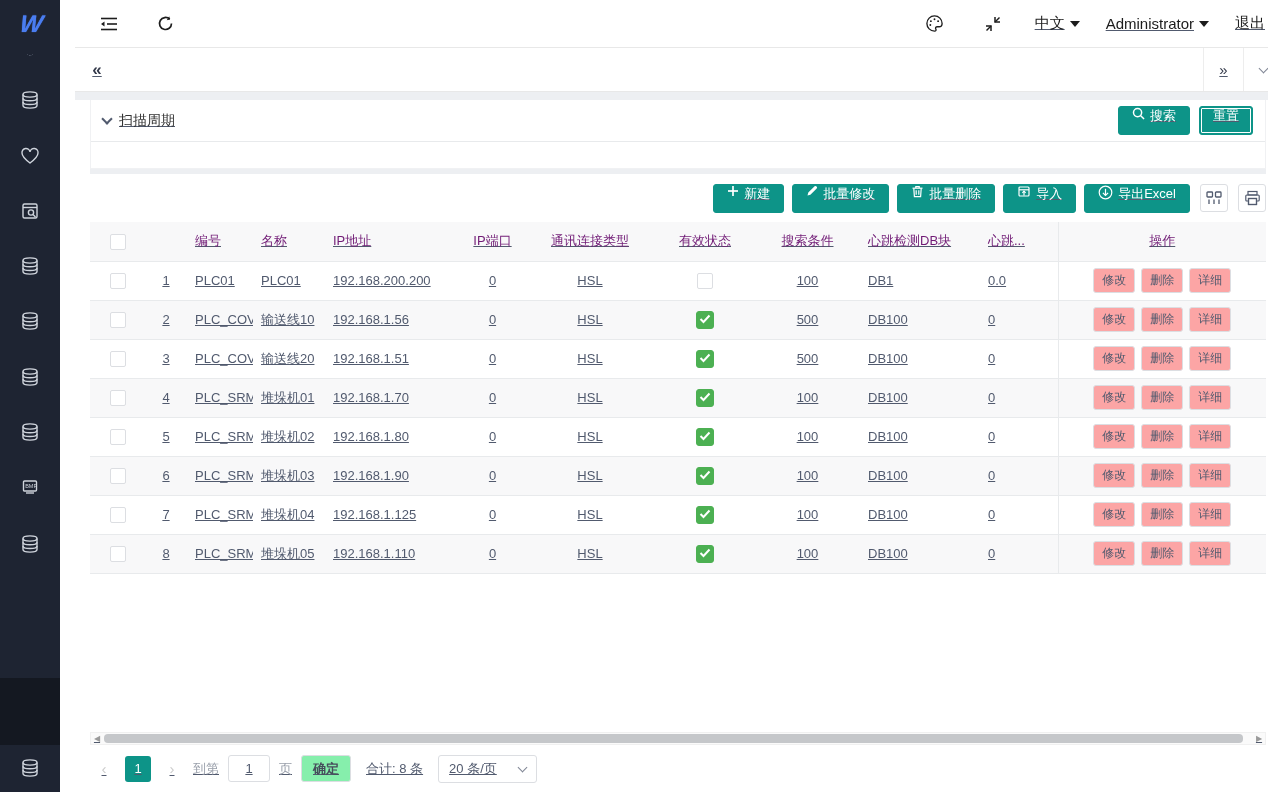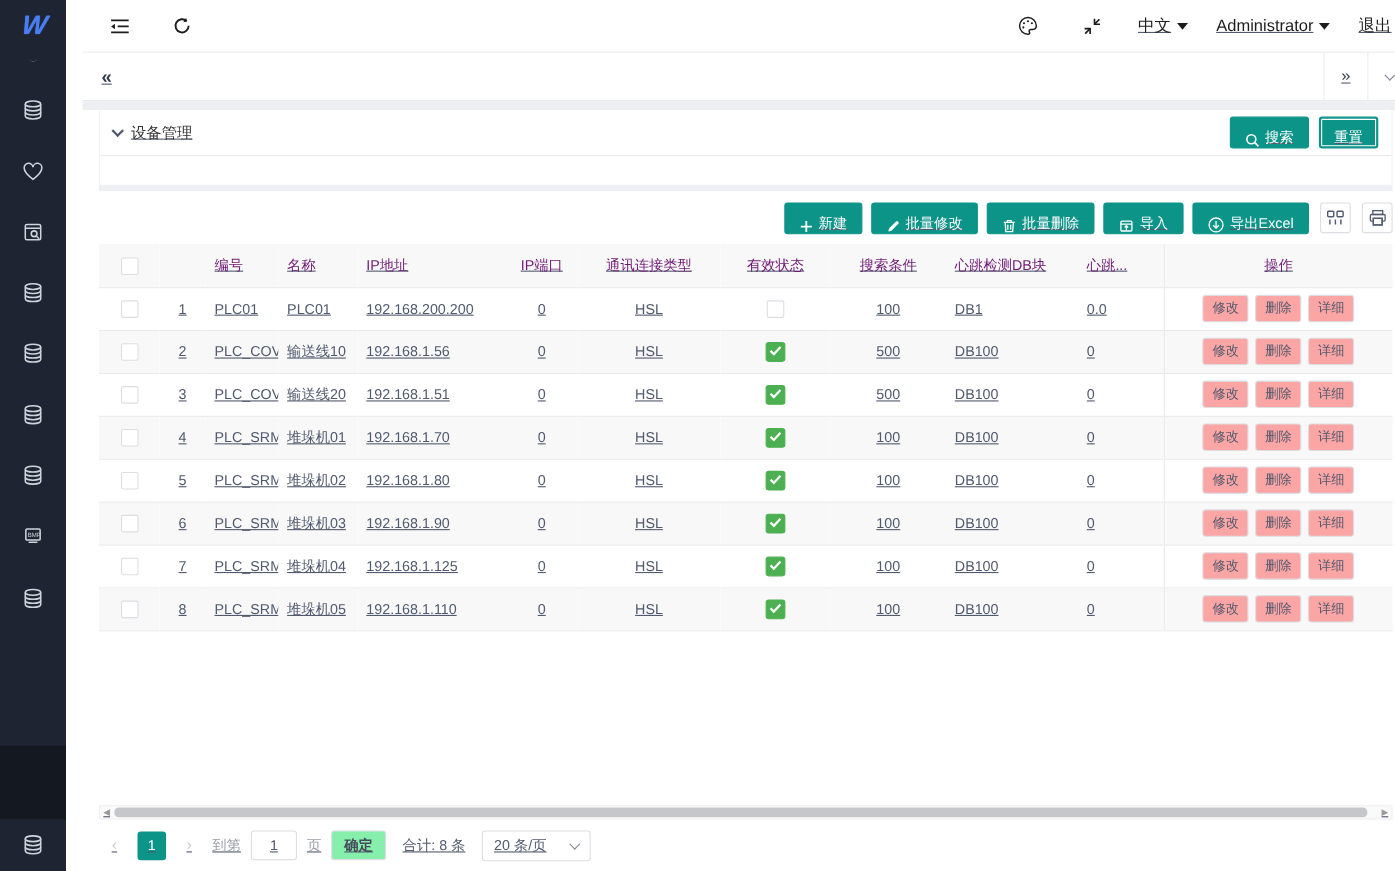--- a/index.html
+++ b/index.html
@@ -36,21 +36,21 @@
   .tab-rbtn { width:40px; display:flex; align-items:center; justify-content:center; border-left:1px solid #ededed; color:#33394a; font-size:15px; cursor:pointer; }
 
   
   .gray-strip { height:8px; background:#edeff2; }
   .content { padding:0 17px 0 15px; }
   .search-card { background:#fff; border:1px solid #f0f1f3; border-top:none; }
   .search-head { height:42px; display:flex; align-items:center; padding:0 12px; border-bottom:1px solid #e8eaec; }
   .search-title { display:flex; align-items:center; gap:8px; font-size:14px; color:#333; cursor:pointer; }
   .chev { display:inline-block; width:8px; height:8px; border-left:2px solid #515a6e; border-bottom:2px solid #515a6e; transform:rotate(-45deg); margin-top:-4px; }
   .search-head-spacer { flex:1; }
-  .btn-primary { display:inline-flex; align-items:flex-end; gap:5px; background:#0d9488; color:#fff; border:1px solid #0d9488; border-radius:3px; height:29px; padding:0 13px; font-size:13px; cursor:pointer; font-family:inherit; }
+  .btn-primary { display:inline-flex; align-items:flex-start; gap:5px; background:#0d9488; color:#fff; border:1px solid #0d9488; border-radius:3px; height:29px; padding:0 13px; font-size:13px; cursor:pointer; font-family:inherit; }
   .btn-reset { outline:1px solid #fff; outline-offset:-3px; }
   .search-body { height:26px; }
   .gray-gap { height:5px; background:#edeff2; }
 
   
   .main-card { background:#fff; padding-top:9px; }
   .toolbar { display:flex; justify-content:flex-end; align-items:center; gap:8px; height:30px; margin-bottom:9px; }
   .toolbar .iconbox { width:28px; height:28px; border:1px solid #dcdee2; border-radius:3px; background:#fff; display:flex; align-items:center; justify-content:center; color:#515a6e; cursor:pointer; margin-left:2px; }
 
   
@@ -229,21 +229,21 @@
   </div>
 
   <div class="gray-strip"></div>
 
   <div class="content">
 
     <div class="search-card">
       <div class="search-head">
         <div class="search-title">
           <span class="chev"></span>
-          <span>设备管理</span>
+          <span>扫描周期</span>
         </div>
         <div class="search-head-spacer"></div>
         <button class="btn-primary" style="margin-right:9px;">
           <svg width="13" height="13" viewBox="0 0 14 14" fill="none" stroke="#fff" stroke-width="1.6">
             <circle cx="6" cy="6" r="4.4"></circle>
               <line x1="9.4" y1="9.4" x2="13" y2="13"></line>
           </svg>
           <span>搜索</span>
         </button>
         <button class="btn-primary btn-reset">

